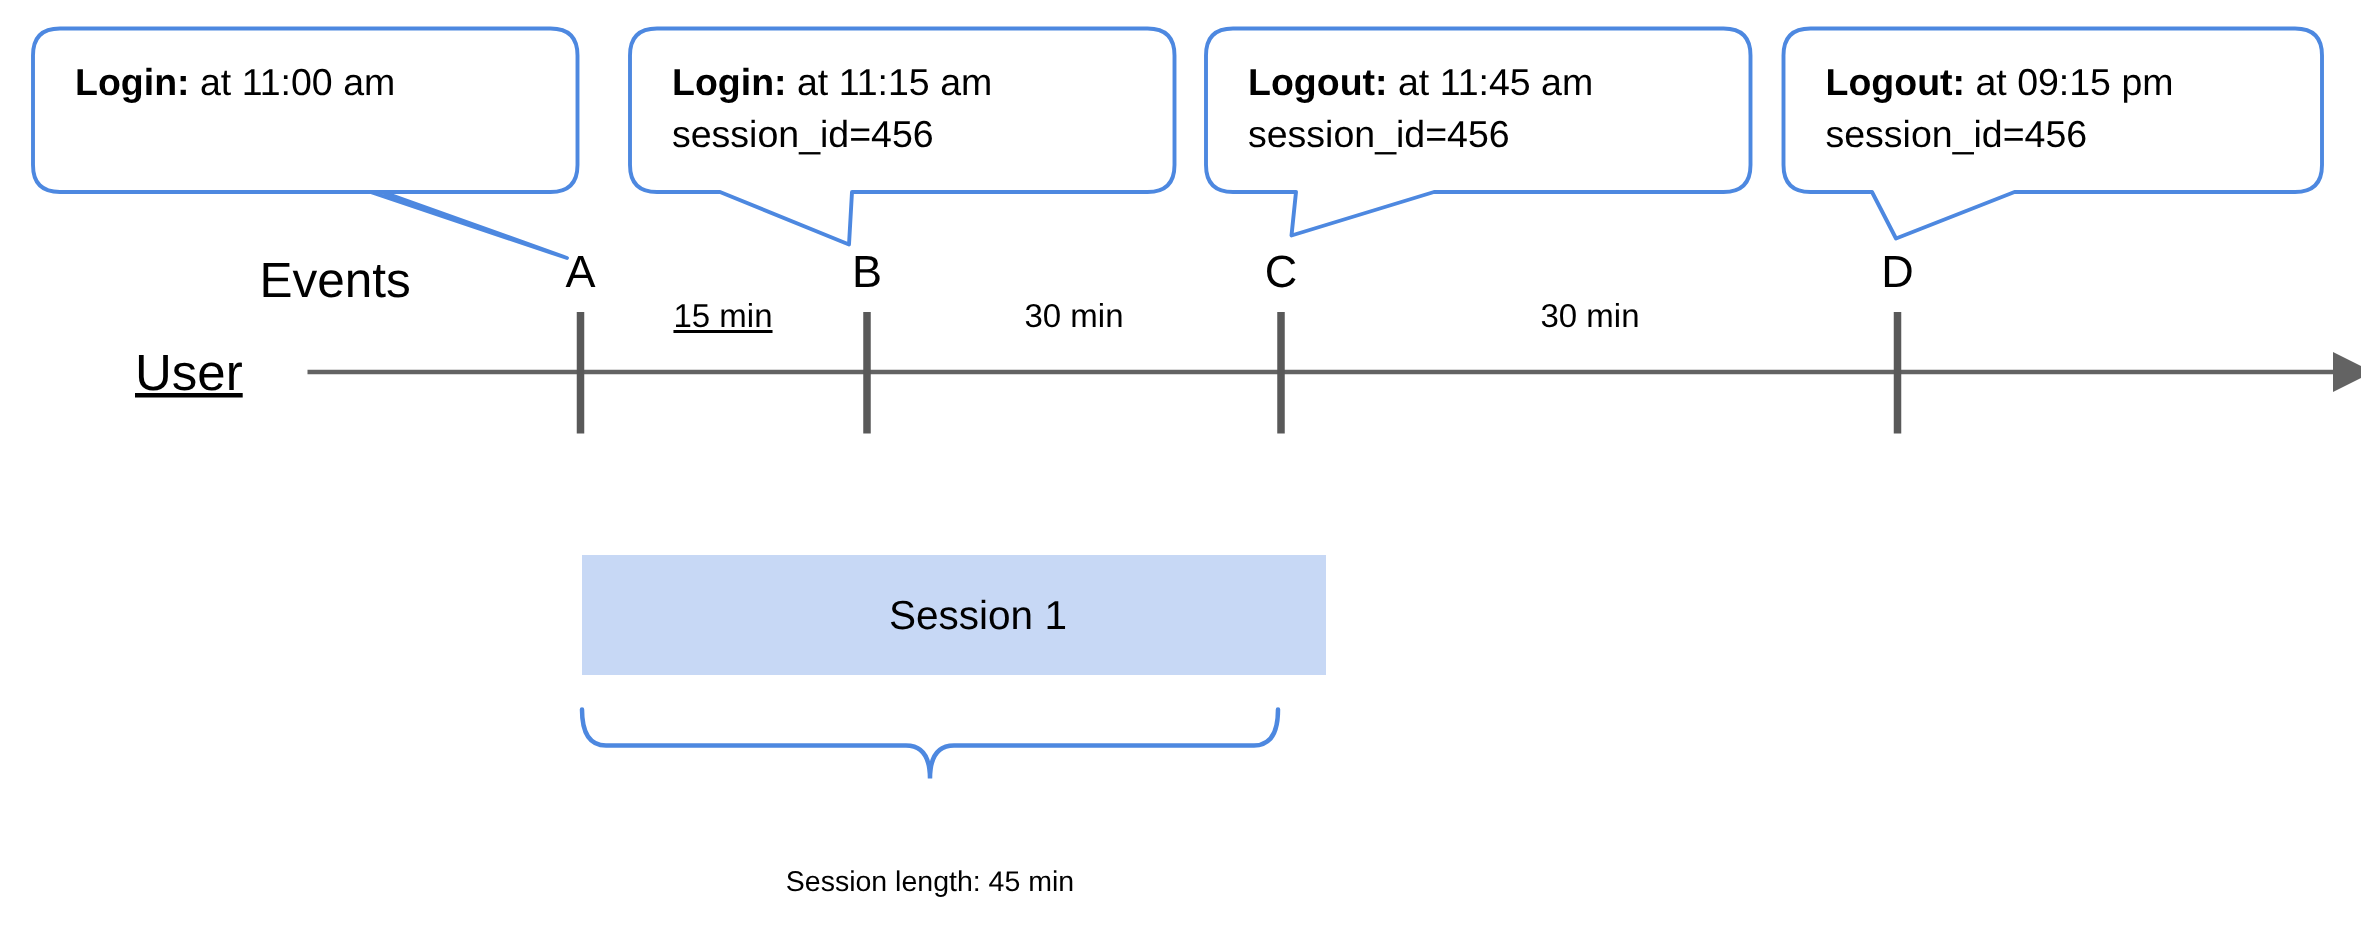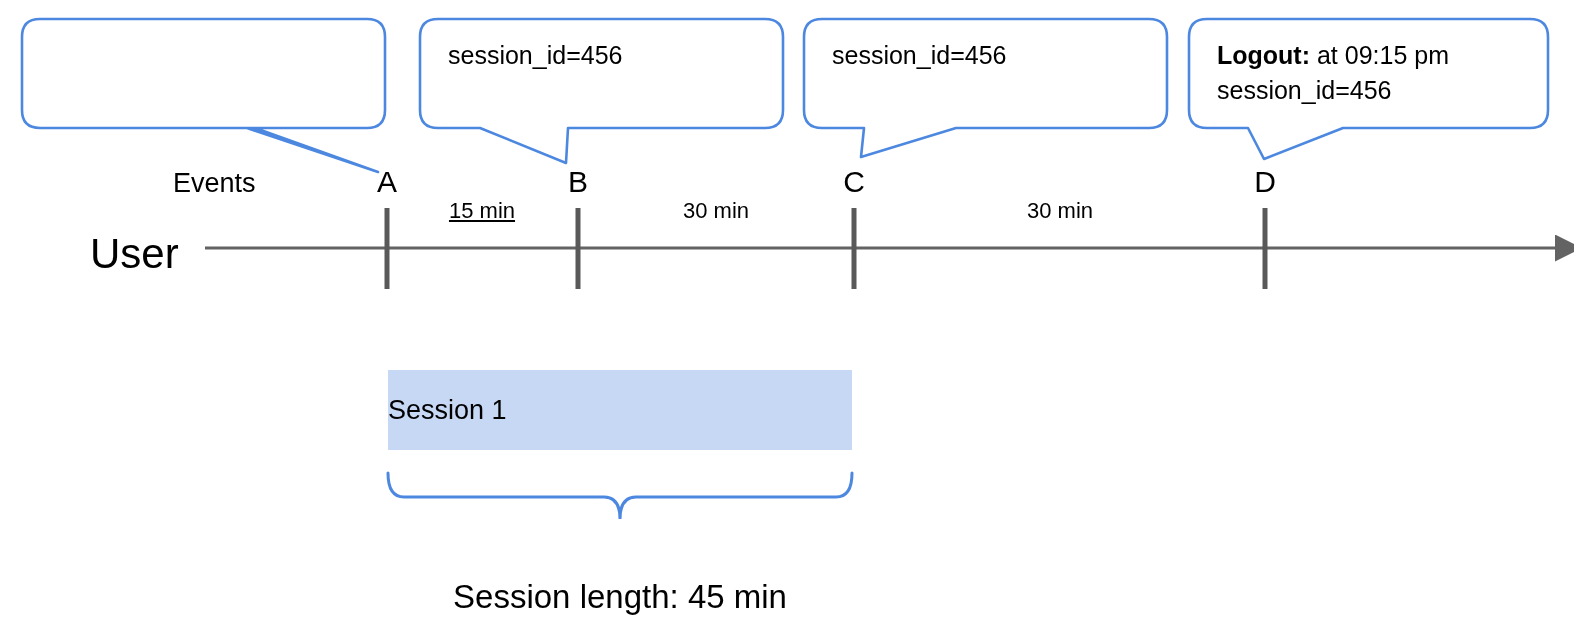--- a/index.html
+++ b/index.html
@@ -34,44 +34,47 @@
   .callout-text .kind {
     font-weight: bold;
   }
   .axis-label {
     position: absolute;
     color: #000000;
     font-family: "Liberation Sans", sans-serif;
     white-space: nowrap;
   }
   .lane-label {
-    font-size: 42px;
+    font-size: 34px;
+    text-decoration: underline;
   }
   .events-label {
-    font-size: 27px;
+    font-size: 33px;
   }
   .event-letter {
     font-size: 30px;
     text-align: center;
   }
   .duration-label {
     font-size: 22px;
     text-align: center;
   }
   .session-bar {
     position: absolute;
     display: flex;
     align-items: center;
+    justify-content: center;
     color: #000000;
     font-size: 27px;
     font-family: "Liberation Sans", sans-serif;
+    padding-left: 32px;
   }
   .session-caption {
     position: absolute;
-    font-size: 33px;
+    font-size: 19px;
     text-align: center;
     color: #000000;
     font-family: "Liberation Sans", sans-serif;
     white-space: nowrap;
   }
 </style>
 </head>
 <body>
 
 <div id="stage">
@@ -89,27 +92,30 @@
     <path d="M 822 19 L 1149 19 Q 1167 19 1167 37 L 1167 110 Q 1167 128 1149 128
              L 956 128 L 861 157 L 864 128 L 822 128 Q 804 128 804 110
              L 804 37 Q 804 19 822 19 Z" fill="#ffffff" stroke="#4d88e0" stroke-width="2.6" stroke-linejoin="round"></path>
 
     <path d="M 1207 19 L 1530 19 Q 1548 19 1548 37 L 1548 110 Q 1548 128 1530 128
              L 1343 128 L 1264 159 L 1248 128 L 1207 128 Q 1189 128 1189 110
              L 1189 37 Q 1189 19 1207 19 Z" fill="#ffffff" stroke="#4d88e0" stroke-width="2.6" stroke-linejoin="round"></path>
   </svg>
 
   <div class="callout-text" style="left:50px; top:38px;">
+    <div><span class="kind">Login:</span><span> at 11:00 am</span></div>
   </div>
 
   <div class="callout-text" style="left:448px; top:38px;">
+    <div><span class="kind">Login:</span><span> at 11:15 am</span></div>
     <div>session_id=456</div>
   </div>
 
   <div class="callout-text" style="left:832px; top:38px;">
+    <div><span class="kind">Logout:</span><span> at 11:45 am</span></div>
     <div>session_id=456</div>
   </div>
 
   <div class="callout-text" style="left:1217px; top:38px;">
     <div><span class="kind">Logout:</span><span> at 09:15 pm</span></div>
     <div>session_id=456</div>
   </div>
 
   <svg class="layer" viewBox="0 0 1574 630">
     <defs>

